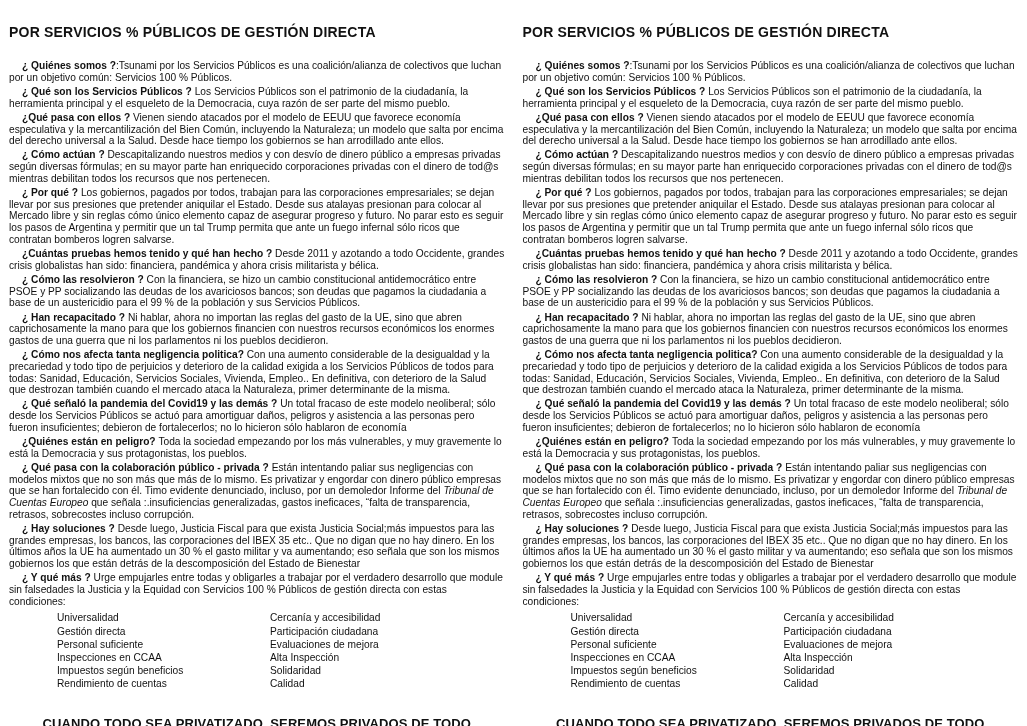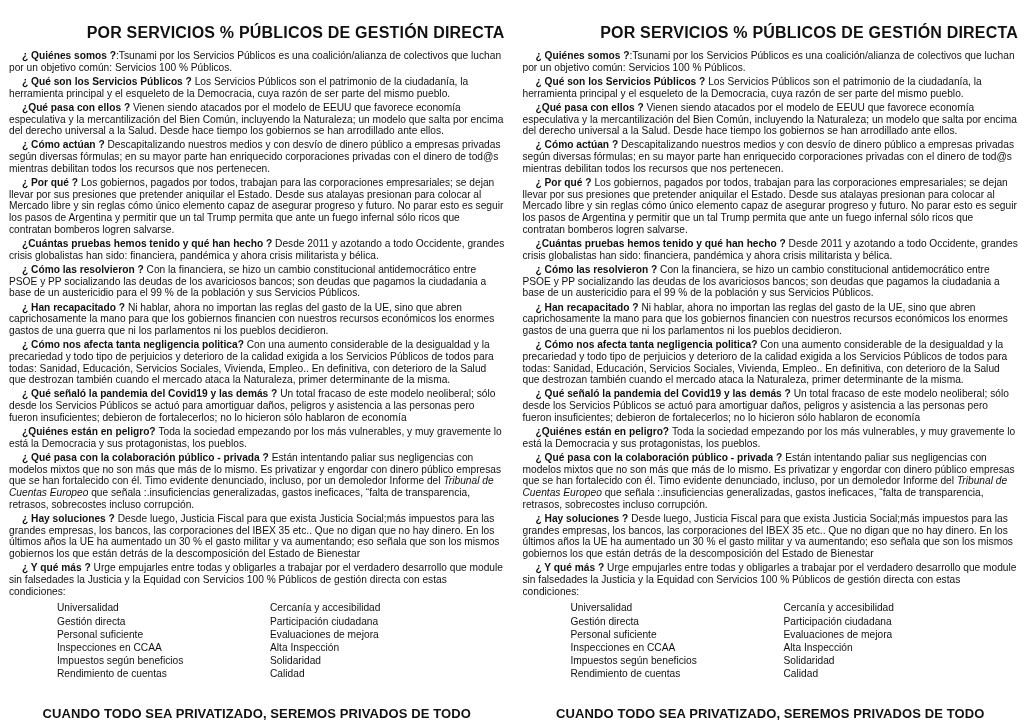--- a/index.html
+++ b/index.html
@@ -19,28 +19,28 @@
     display: flex;
     width: 1027px;
     height: 726px;
   }
   .column {
     width: 513.5px;
     box-sizing: border-box;
     padding: 0 9px;
   }
   .title {
-    font-size: 16px;
+    font-size: 14px;
     font-weight: 700;
-    text-align: right;
+    text-align: left;
     margin: 24px 0 0 0;
     letter-spacing: 0.2px;
   }
   .paras {
-    margin-top: 8px;
+    margin-top: 20px;
   }
   .para {
     font-size: 10.2px;
     line-height: 11.7px;
     margin: 2.5px 0;
     text-indent: 13px;
     text-align: left;
   }
   .para .bold   { font-weight: 700; }
   .para .italic { font-style: italic; }

